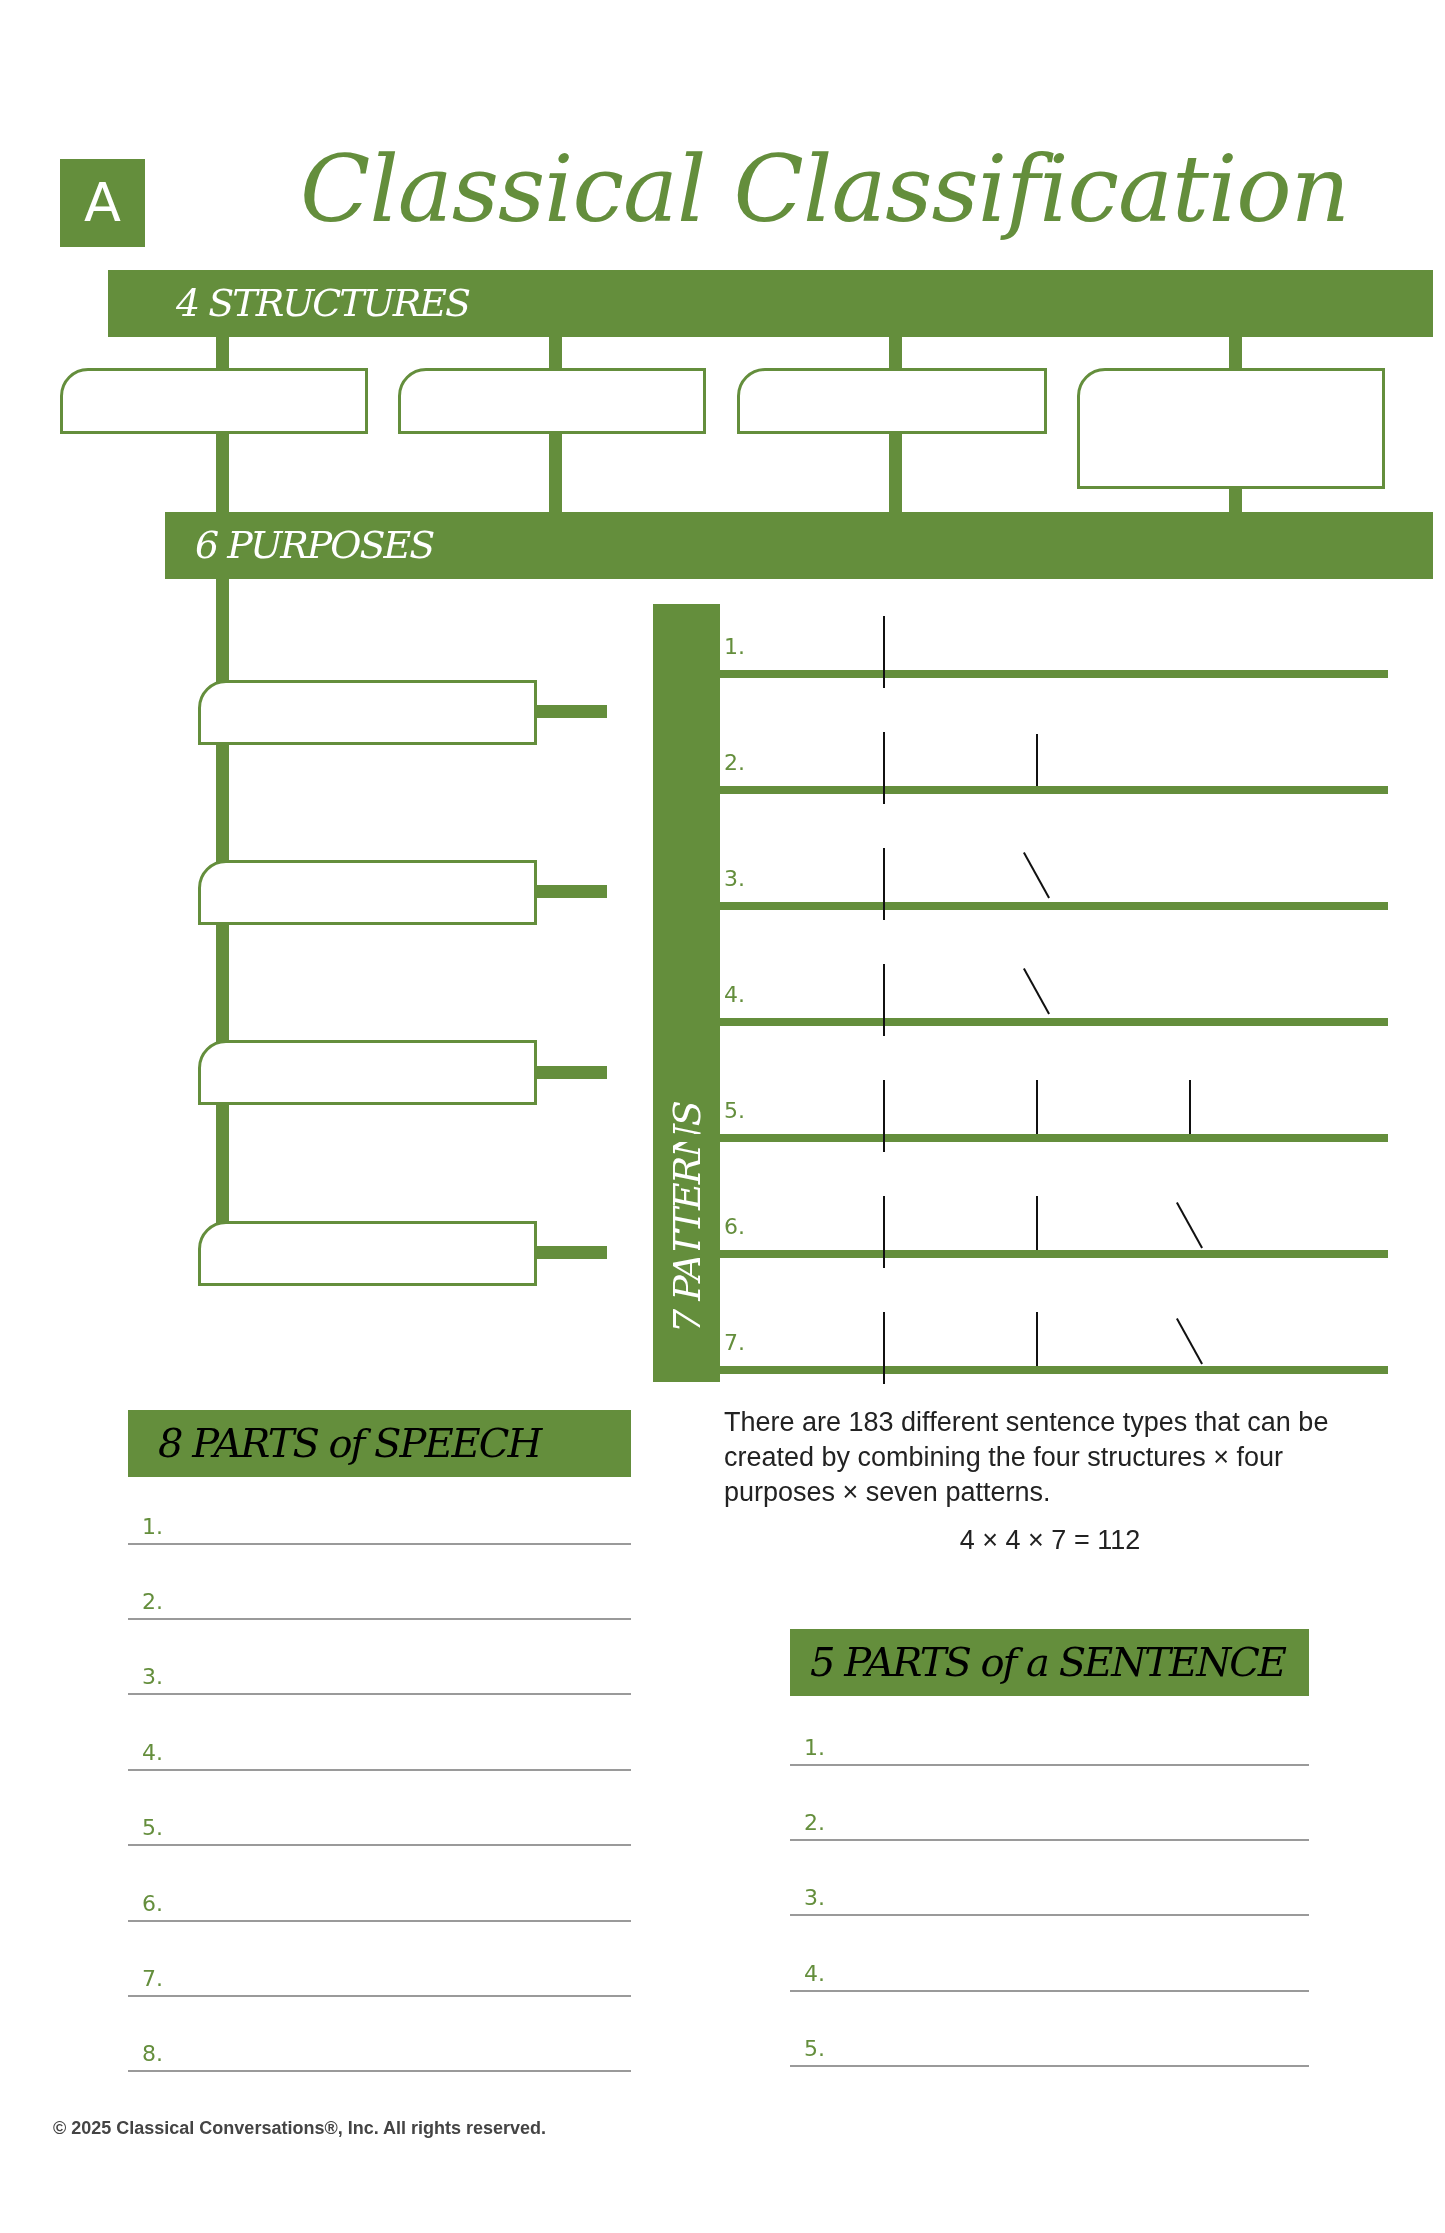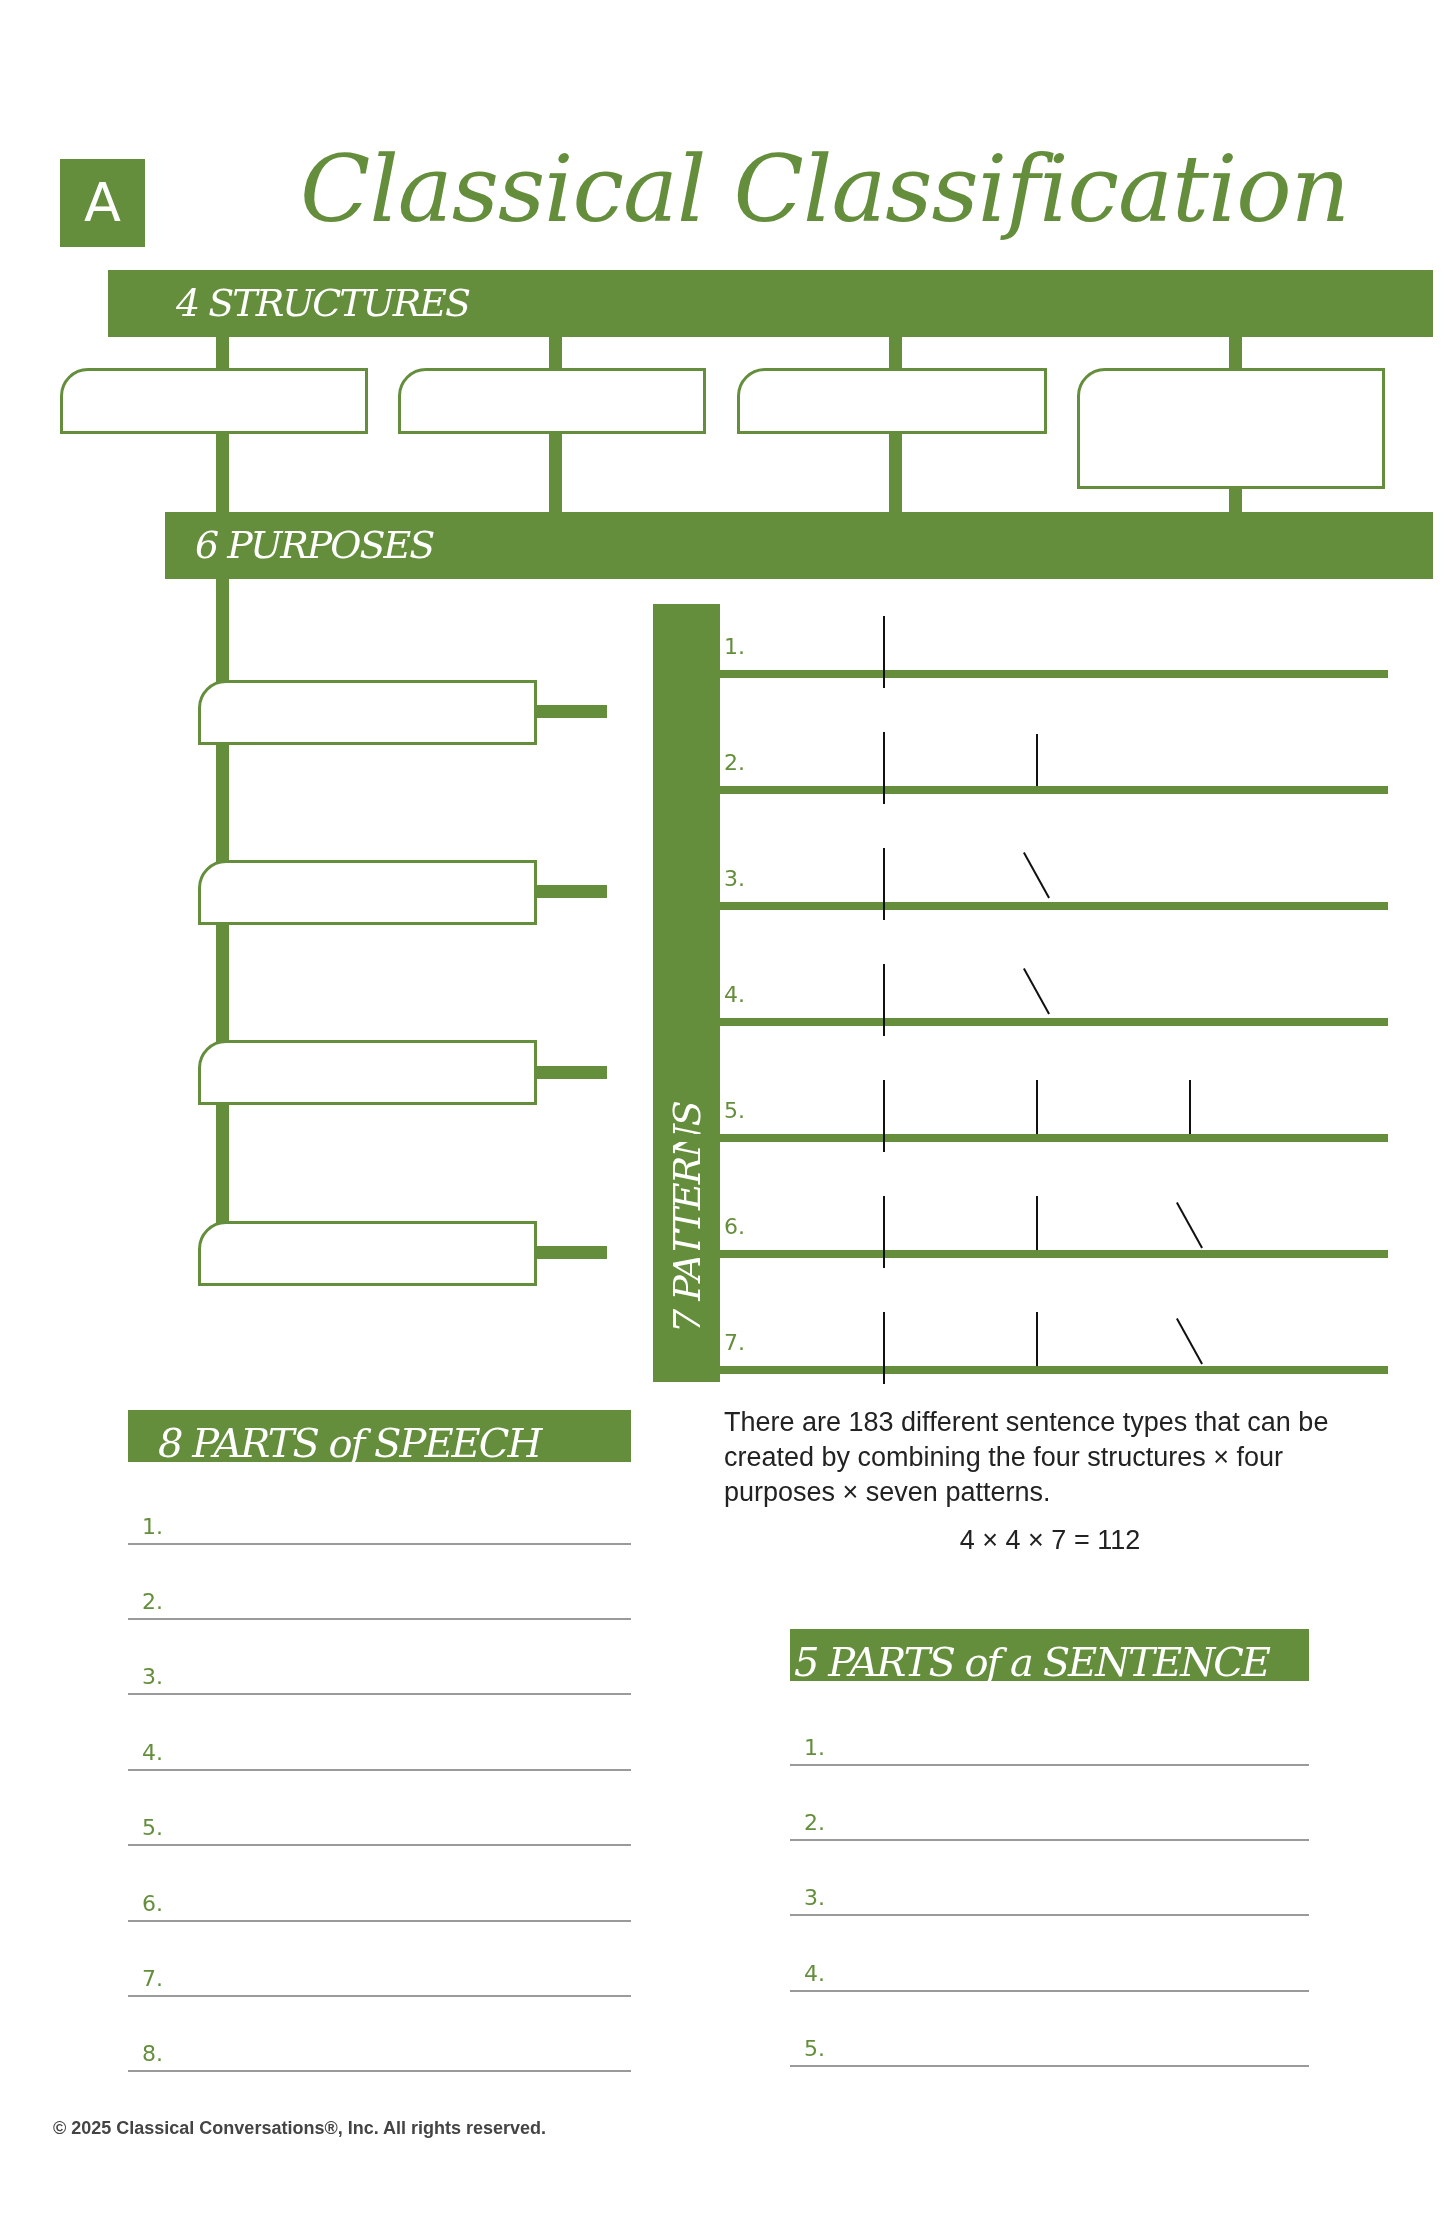--- a/index.html
+++ b/index.html
@@ -22,21 +22,21 @@
   .card input { position:absolute; left:24px; right:10px; top:8px; bottom:8px; border:none;
      outline:none; background:transparent; font-size:20px; font-family:"Liberation Sans", sans-serif; color:#333; }
   .patterns-bar { left:605px; top:604px; width:67px; height:778px; }
   .patterns-label { position:absolute; left:50%; top:50%; width:760px; height:67px;
      transform:translate(-50%,-50%) rotate(-90deg); transform-origin:center; line-height:67px;
      text-align:left; padding-left:40px; box-sizing:border-box; }
   .pline { background:#648e3c; height:8px; }
   .pnum { color:#648e3c; font-family:"DejaVu Sans", sans-serif; font-size:22px; }
   .divider { background:#111; width:2px; }
   .slash { background:#111; width:2px; height:52px; transform-origin:top left; }
-  .section-head { height:52px; line-height:67px; color:#ffffff; font-family:"DejaVu Serif", serif;
+  .section-head { height:67px; line-height:67px; color:#000000; font-family:"DejaVu Serif", serif;
      font-style:italic; font-size:40px; letter-spacing:-2px; box-sizing:border-box; white-space:nowrap; }
   .info { left:724px; top:1405px; width:620px; color:#222; font-family:"Liberation Sans", sans-serif;
      font-size:27px; line-height:35px; }
   .equation { left:900px; top:1525px; width:300px; text-align:center; color:#222;
      font-family:"Liberation Sans", sans-serif; font-size:27px; }
   .answer-row { box-sizing:border-box; border-bottom:2px solid #9a9a9a; }
   .answer-row .num { position:absolute; left:14px; bottom:4px; color:#648e3c;
      font-family:"DejaVu Sans", sans-serif; font-size:22px; }
   .answer-row input { position:absolute; left:50px; right:4px; bottom:3px; height:36px; border:none;
      outline:none; background:transparent; font-size:20px; color:#333; font-family:"Liberation Sans", sans-serif; }
@@ -169,21 +169,21 @@
     <input style="">
 </div>
 <div class="abs answer-row" style="left:128px;top:2027px;width:503px;height:45px;">
   <span class="num">8.</span>
     <input style="">
 </div>
 
 <div class="abs info">There are 183 different sentence types that can be created by combining the four structures × four purposes × seven patterns.</div>
 <div class="abs equation">4 × 4 × 7 = 112</div>
 
-<div class="abs green section-head" style="left:790px;top:1629px;width:519px;padding-left:4px;">
+<div class="abs green section-head" style="left:790px;top:1629px;width:519px;padding-left:20px;">
   <span>5 PARTS of a SENTENCE</span>
 </div>
 <div class="abs answer-row" style="left:790px;top:1721px;width:519px;height:45px;">
   <span class="num">1.</span>
     <input style="">
 </div>
 <div class="abs answer-row" style="left:790px;top:1796px;width:519px;height:45px;">
   <span class="num">2.</span>
     <input style="">
 </div>

